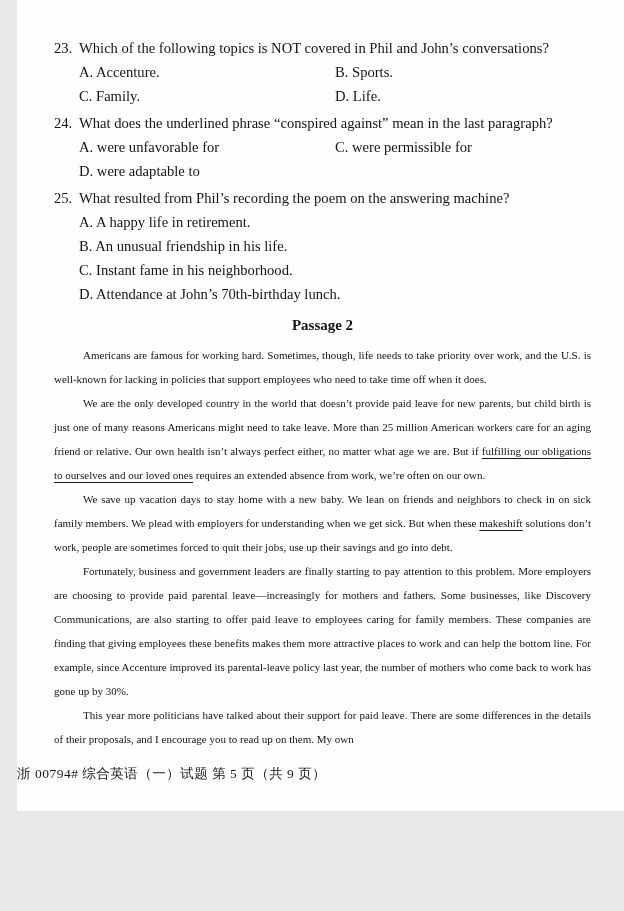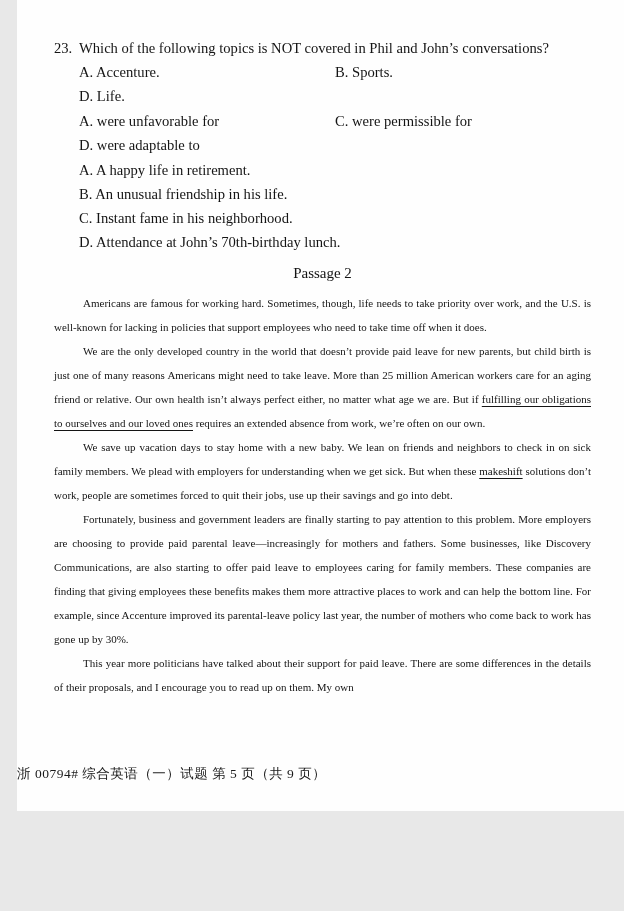--- a/index.html
+++ b/index.html
@@ -22,21 +22,21 @@
   .q-num { display: inline-block; width: 25px; }
   .options { margin-left: 25px; }
   .options.two-col {
     display: grid;
     grid-template-columns: 256px auto;
   }
   .options .opt { display: block; line-height: 24px; }
   
   .passage-title {
     font-size: 15px;
-    font-weight: normal;
+    font-weight: bold;
     text-align: center;
     line-height: 24px;
     margin: 7px 0 6px 0;
   }
   .passage p {
     margin: 0;
     font-size: 11px;
     line-height: 24px;
     text-align: justify;
     text-indent: 29px;
@@ -63,33 +63,40 @@
 
   <section class="questions">
 
     <div class="question">
       <div class="q-line">
         <span class="q-num">23.</span><span>Which of the following topics is NOT covered in Phil and John’s conversations?</span>
       </div>
       <div class="options two-col">
         <span class="opt">A. Accenture.</span>
         <span class="opt">B. Sports.</span>
+        <span class="opt">C. Family.</span>
         <span class="opt">D. Life.</span>
       </div>
     </div>
 
     <div class="question">
+      <div class="q-line">
+        <span class="q-num">24.</span><span>What does the underlined phrase “conspired against” mean in the last paragraph?</span>
+      </div>
       <div class="options two-col">
         <span class="opt">A. were unfavorable for</span>
         <span class="opt">C. were permissible for</span>
         <span class="opt">D. were adaptable to</span>
       </div>
     </div>
 
     <div class="question">
+      <div class="q-line">
+        <span class="q-num">25.</span><span>What resulted from Phil’s recording the poem on the answering machine?</span>
+      </div>
       <div class="options">
         <span class="opt">A. A happy life in retirement.</span>
         <span class="opt">B. An unusual friendship in his life.</span>
         <span class="opt">C. Instant fame in his neighborhood.</span>
         <span class="opt">D. Attendance at John’s 70th-birthday lunch.</span>
       </div>
     </div>
 
   </section>
 

